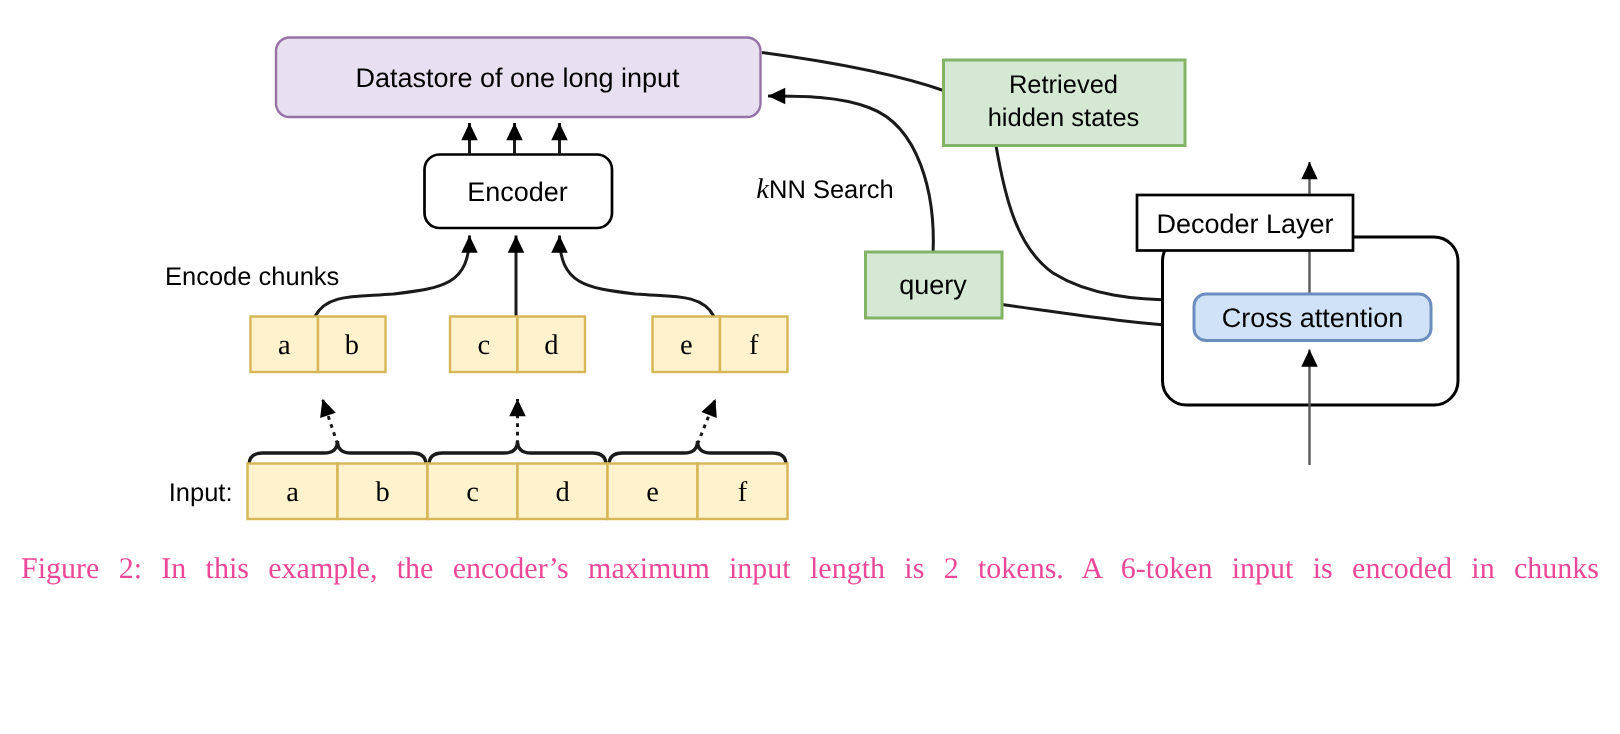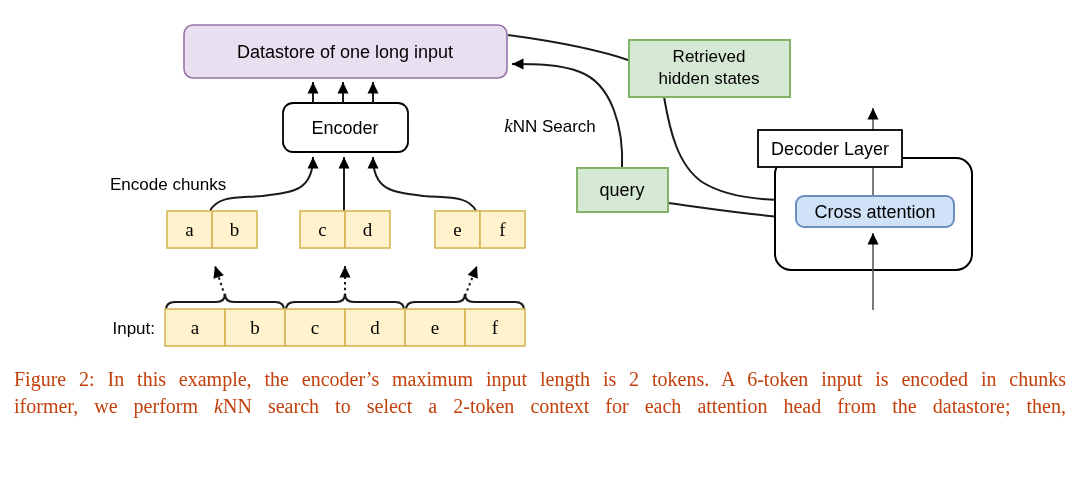--- a/index.html
+++ b/index.html
@@ -10,21 +10,21 @@
   .lbl{font-family:"Liberation Sans",sans-serif;font-size:18px;}
   .lbl-sm{font-family:"Liberation Sans",sans-serif;font-size:17px;}
   .tok{font-family:"Liberation Serif",serif;font-size:19px;}
   .knn-k{font-family:"Liberation Serif",serif;font-style:italic;font-size:19px;}
   .edge{fill:none;stroke:#1a1a1a;stroke-width:2;}
   .edge-thin{fill:none;stroke:#595959;stroke-width:1.6;}
   .dotted{fill:none;stroke:#1a1a1a;stroke-width:2;stroke-dasharray:2.5 3.2;}
   .brace{fill:none;stroke:#1a1a1a;stroke-width:2.2;stroke-linecap:round;}
   .blackbox{fill:#ffffff;stroke:#000000;stroke-width:1.8;}
   .caption{position:absolute;left:14px;width:1052px;top:366px;
-           font-family:"Liberation Serif",serif;font-size:20px;color:#c2410c;}
+           font-family:"Liberation Serif",serif;font-size:20px;color:#ec4899;}
   .cap-line{margin:0;line-height:27.4px;text-align:justify;}
   .cap-line.just{text-align-last:justify;}
   .cap-line i{font-style:italic;}
 </style>
 </head>
 <body>
 
 <div class="fig-wrap">
 <svg width="1080" height="362" viewBox="0 0 1080 362" xmlns="http://www.w3.org/2000/svg">
   <defs>
@@ -119,14 +119,13 @@
   <rect class="blackbox" x="758" y="130" width="144" height="37" rx="0"></rect>
   <text class="lbl" x="830" y="155" text-anchor="middle">Decoder Layer</text>
 
   <rect x="796" y="196" width="158" height="31" rx="8" stroke-width="2" fill="#CFE2F7" stroke="#6C8EBF"></rect>
   <text class="lbl" x="875" y="218" text-anchor="middle">Cross attention</text>
 </svg>
 </div>
 
 <div class="caption">
   <p class="cap-line just">Figure 2: In this example, the encoder’s maximum input length is 2 tokens. A 6-token input is encoded in chunks</p>
-  <p class="cap-line just"><span>iformer, we perform </span><i>k</i><span>NN search to select a 2-token context for each attention head from the datastore; then,</span></p>
 </div>
 
 </body></html>

